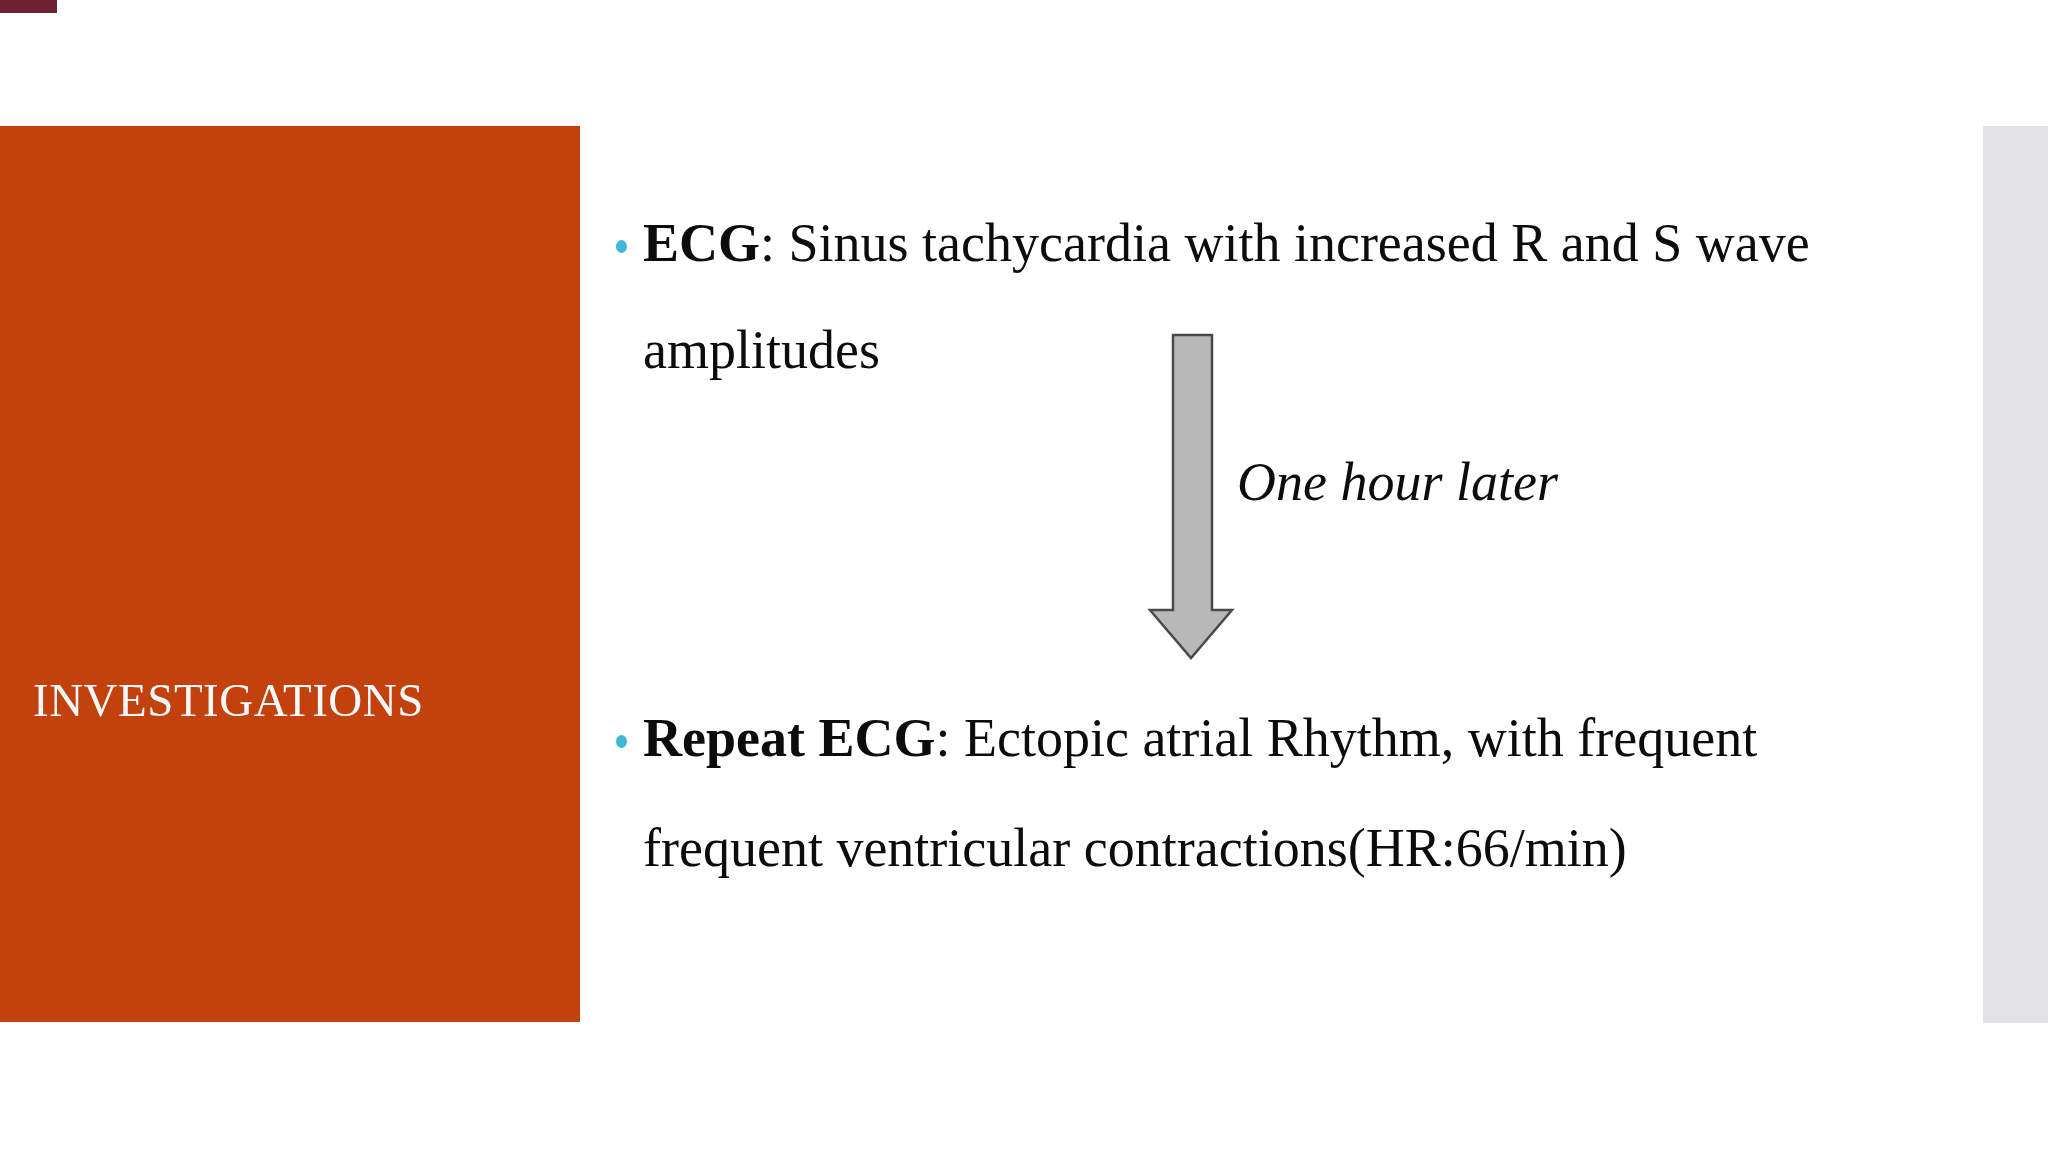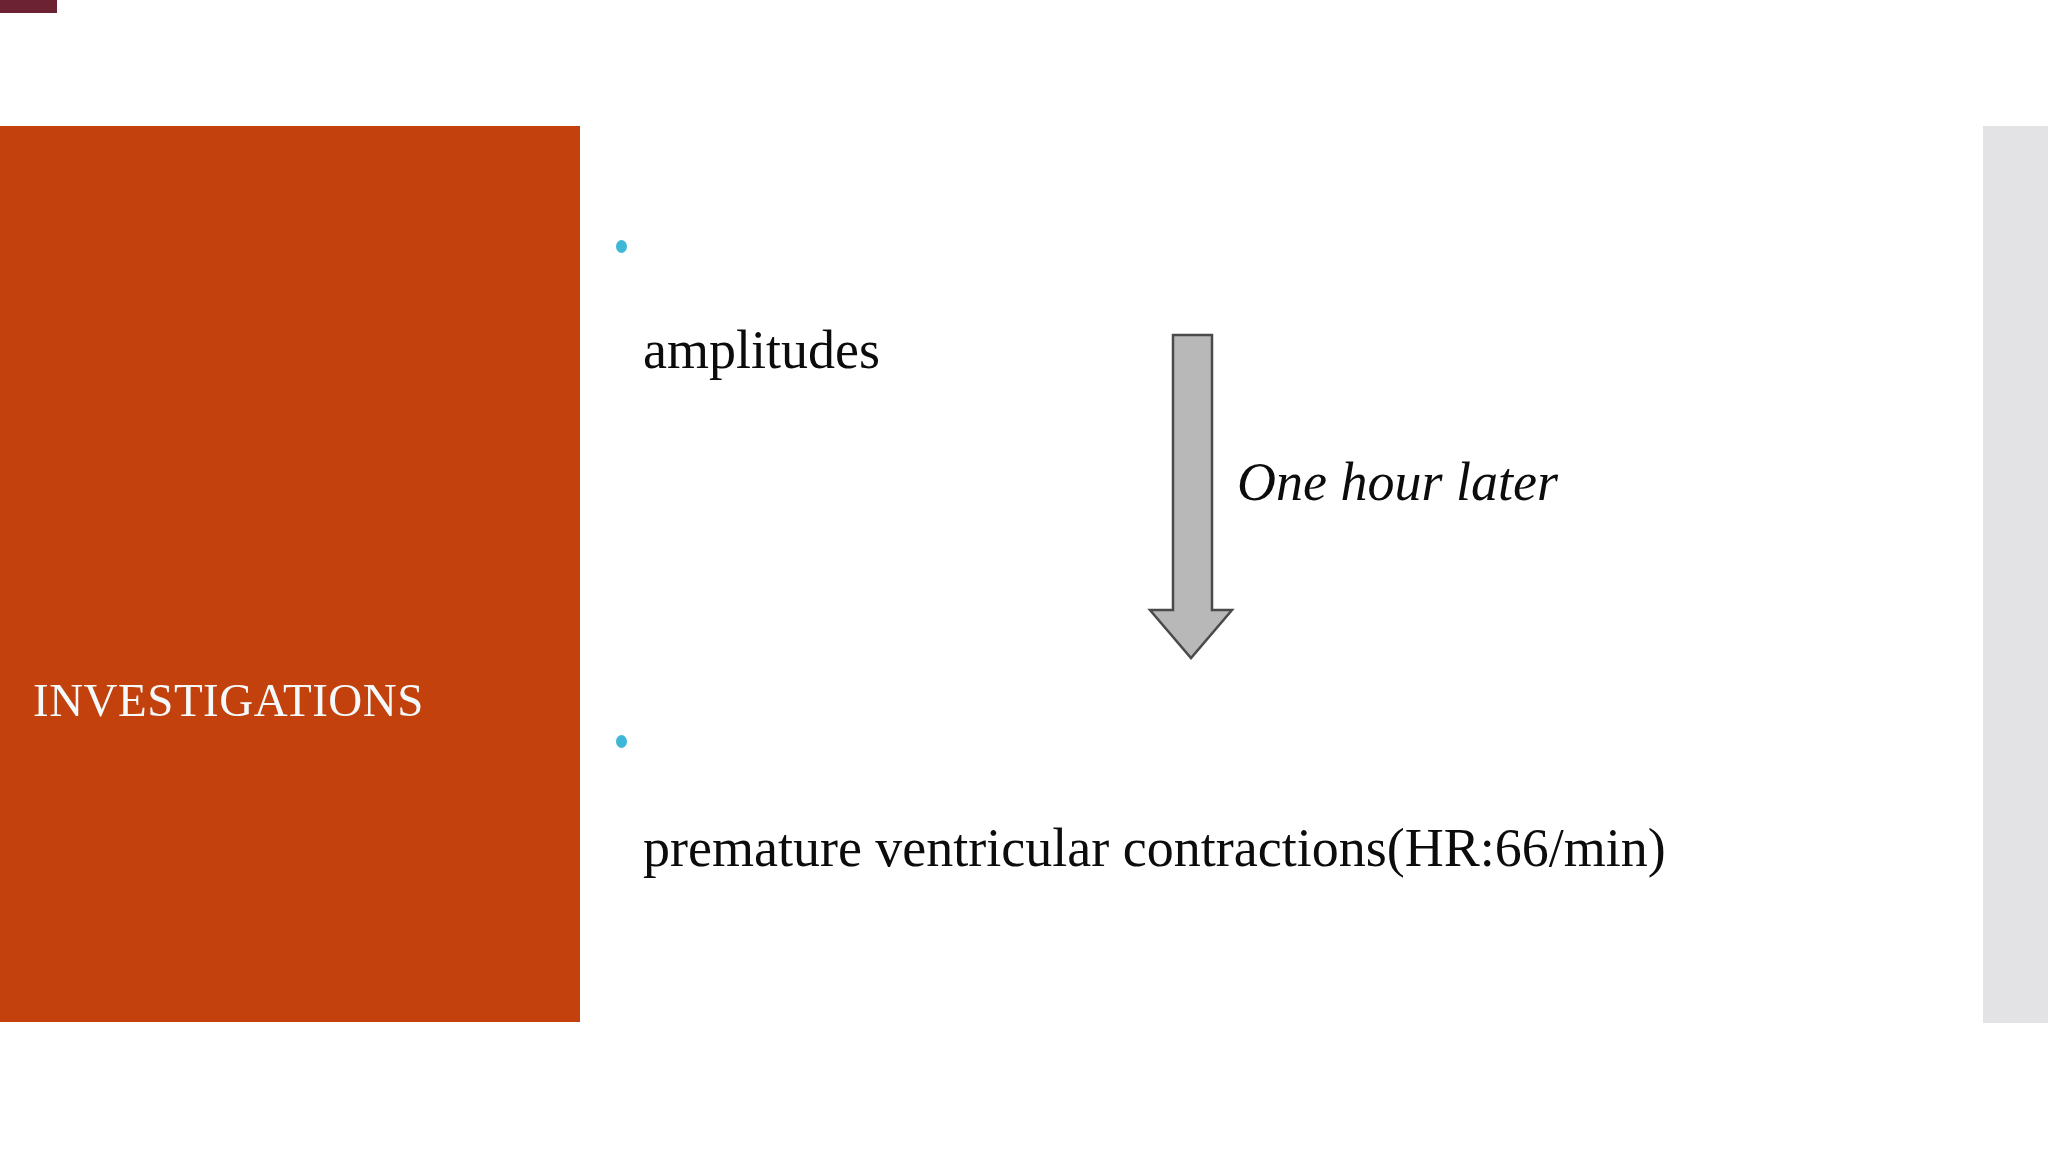--- a/index.html
+++ b/index.html
@@ -62,26 +62,28 @@
 
   <div class="corner-red"></div>
 
   <div class="title-panel">
     <div class="slide-title">INVESTIGATIONS</div>
   </div>
 
   <div class="accent-strip"></div>
 
   <span class="bullet-dot dot-1"></span>
+  <div class="body-line b1l1"><b>ECG</b><span>: Sinus tachycardia with increased R and S wave</span></div>
   <div class="body-line b1l2">amplitudes</div>
 
   <div class="arrow-wrap">
     <svg width="100" height="332" viewBox="0 0 100 332">
       <polygon points="28,2 67,2 67,277 87,277 46,325 5,277 28,277" fill="#b8b8b8" stroke="#4a4a4a" stroke-width="2.5" stroke-linejoin="miter"></polygon>
     </svg>
   </div>
 
   <div class="arrow-label">One hour later</div>
 
   <span class="bullet-dot dot-2"></span>
-  <div class="body-line b2l2">premature ventricular contractions(HR:66/min)</div>
+  <div class="body-line b2l1"><b>Repeat ECG</b><span>: Ectopic atrial Rhythm, with frequent</span></div>
+  <div class="body-line b2l2">frequent ventricular contractions(HR:66/min)</div>
 
 </div>
 
 </body></html>

